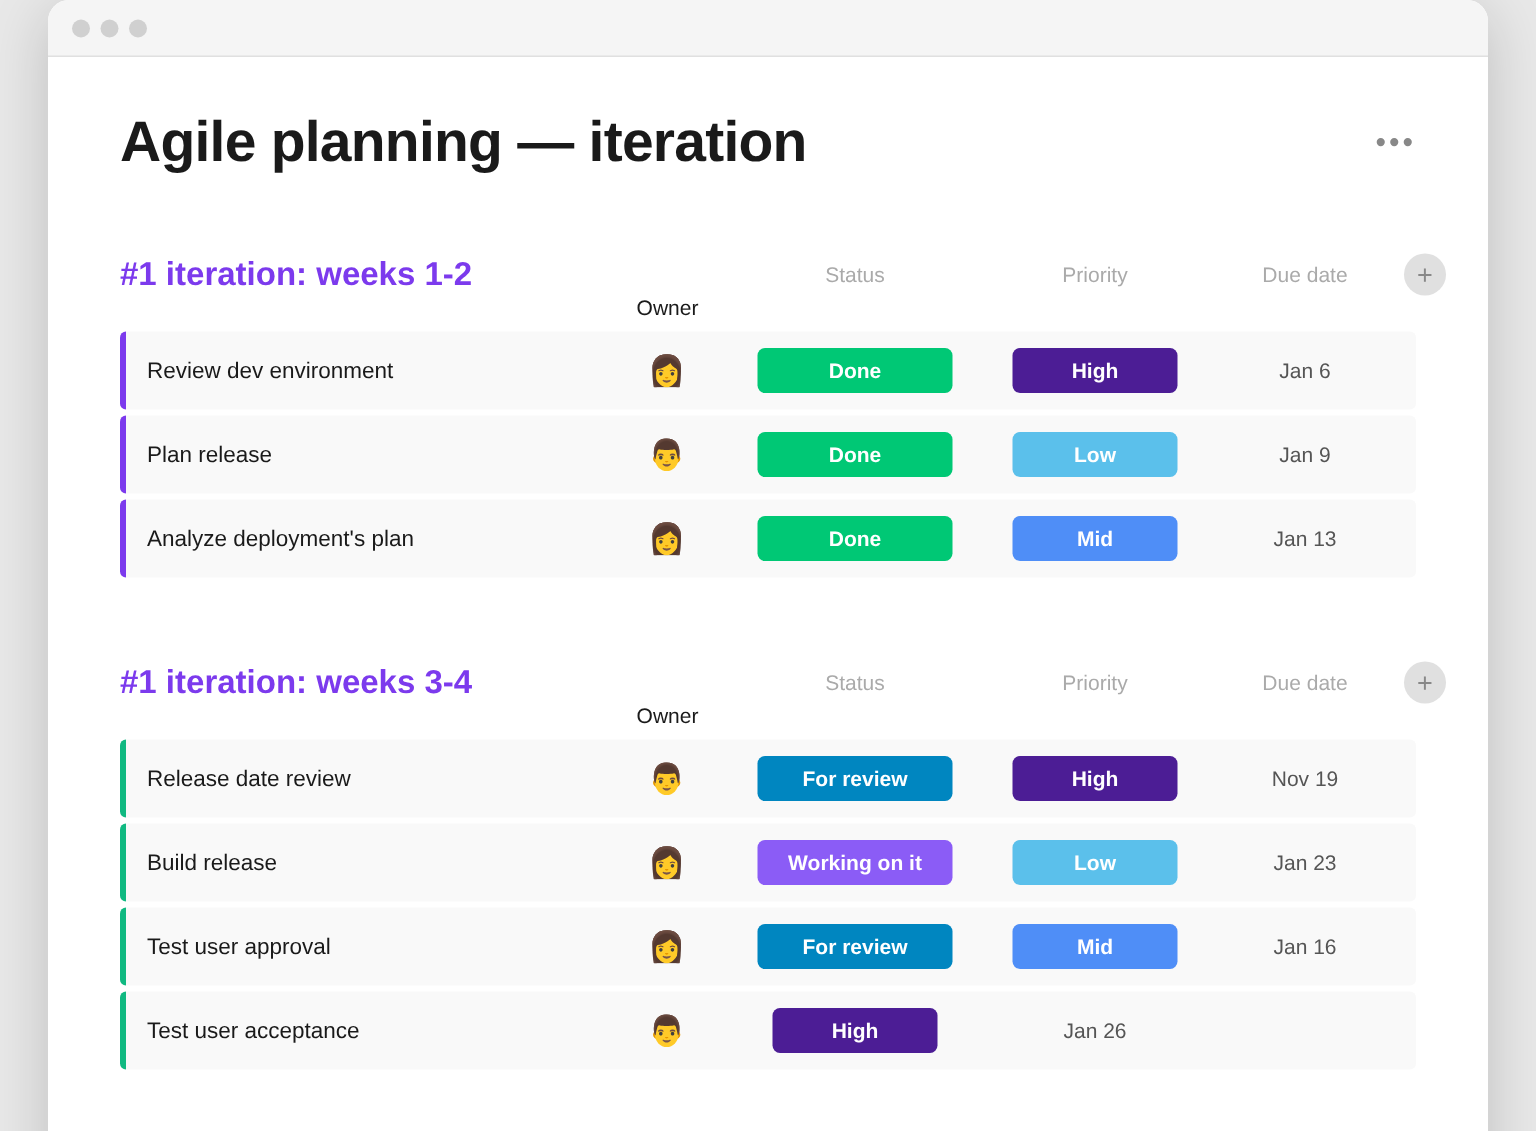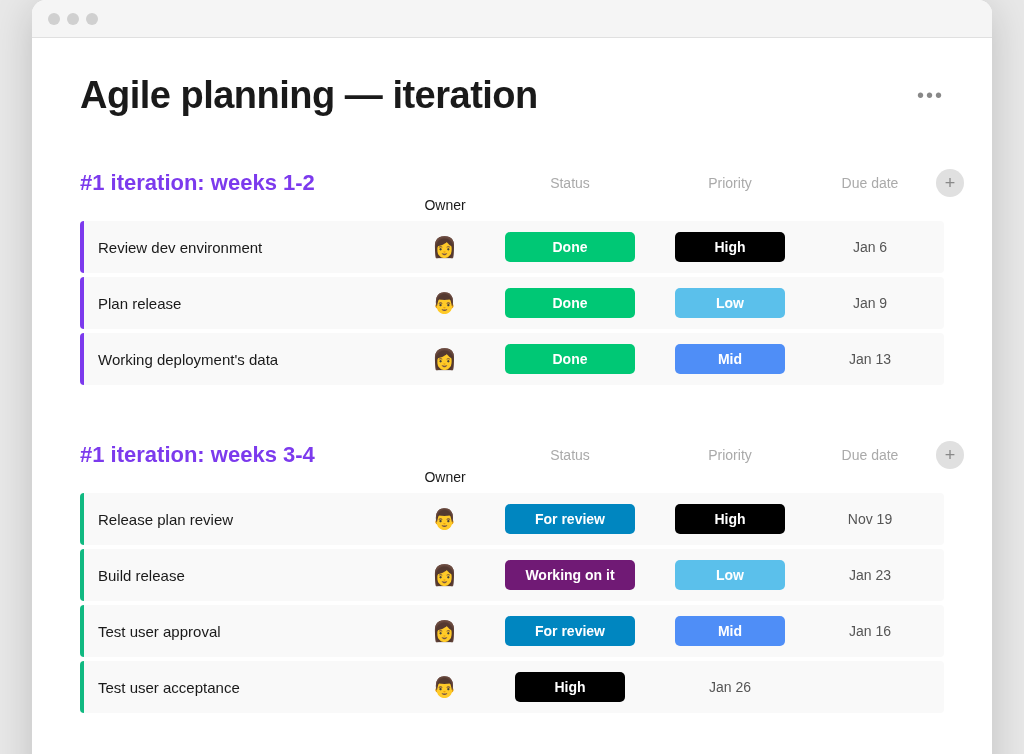--- a/index.html
+++ b/index.html
@@ -152,39 +152,39 @@
       width: 130px;
       text-align: center;
       border-radius: 5px;
       font-size: 14px;
       font-weight: 600;
       color: #fff;
     }
 
     .status-done { background: #00c875; }
     .status-for-review { background: #0086c0; }
-    .status-working { background: #701a75; }
+    .status-working { background: #8b5cf6; }
     .status-ongoing { background: #a25ddc; }
 
     .priority-cell {
       display: flex;
       justify-content: center;
     }
 
     .priority-badge {
       padding: 7px 0;
       width: 110px;
       text-align: center;
       border-radius: 5px;
       font-size: 14px;
       font-weight: 600;
       color: #fff;
     }
 
-    .priority-high { background: #000000; text-align: center; }
+    .priority-high { background: #4c1d95; text-align: center; }
     .priority-low { background: #5bc0eb; }
     .priority-mid { background: #4f8ef7; }
 
     .due-cell {
       text-align: center;
       font-size: 14px;
       color: #555;
     }
 
     .add-btn {
@@ -264,21 +264,21 @@
         <div class="status-cell">
           <div class="status-badge status-done">Done</div>
         </div>
         <div class="priority-cell">
           <div class="priority-badge priority-low">Low</div>
         </div>
         <div class="due-cell">Jan 9</div>
         <div></div>
       </div>
           <div class="table-row">
-        <div class="task-name">Working deployment's data</div>
+        <div class="task-name">Analyze deployment's plan</div>
         <div class="owner-cell">
           <div class="avatar face">👩</div>
         </div>
         <div class="status-cell">
           <div class="status-badge status-done">Done</div>
         </div>
         <div class="priority-cell">
           <div class="priority-badge priority-mid">Mid</div>
         </div>
         <div class="due-cell">Jan 13</div>
@@ -288,21 +288,21 @@
         <div class="section section-2">
           <div class="section-header">
       <div class="section-title">#1 iteration: weeks 3-4</div>
       <div class="col-header owner-col">Owner</div>
       <div class="col-header">Status</div>
       <div class="col-header">Priority</div>
       <div class="col-header">Due date</div>
       <div class="add-btn">+</div>
     </div>
           <div class="table-row">
-        <div class="task-name">Release plan review</div>
+        <div class="task-name">Release date review</div>
         <div class="owner-cell">
           <div class="avatar face">👨</div>
         </div>
         <div class="status-cell">
           <div class="status-badge status-for-review">For review</div>
         </div>
         <div class="priority-cell">
           <div class="priority-badge priority-high">High</div>
         </div>
         <div class="due-cell">Nov 19</div>

